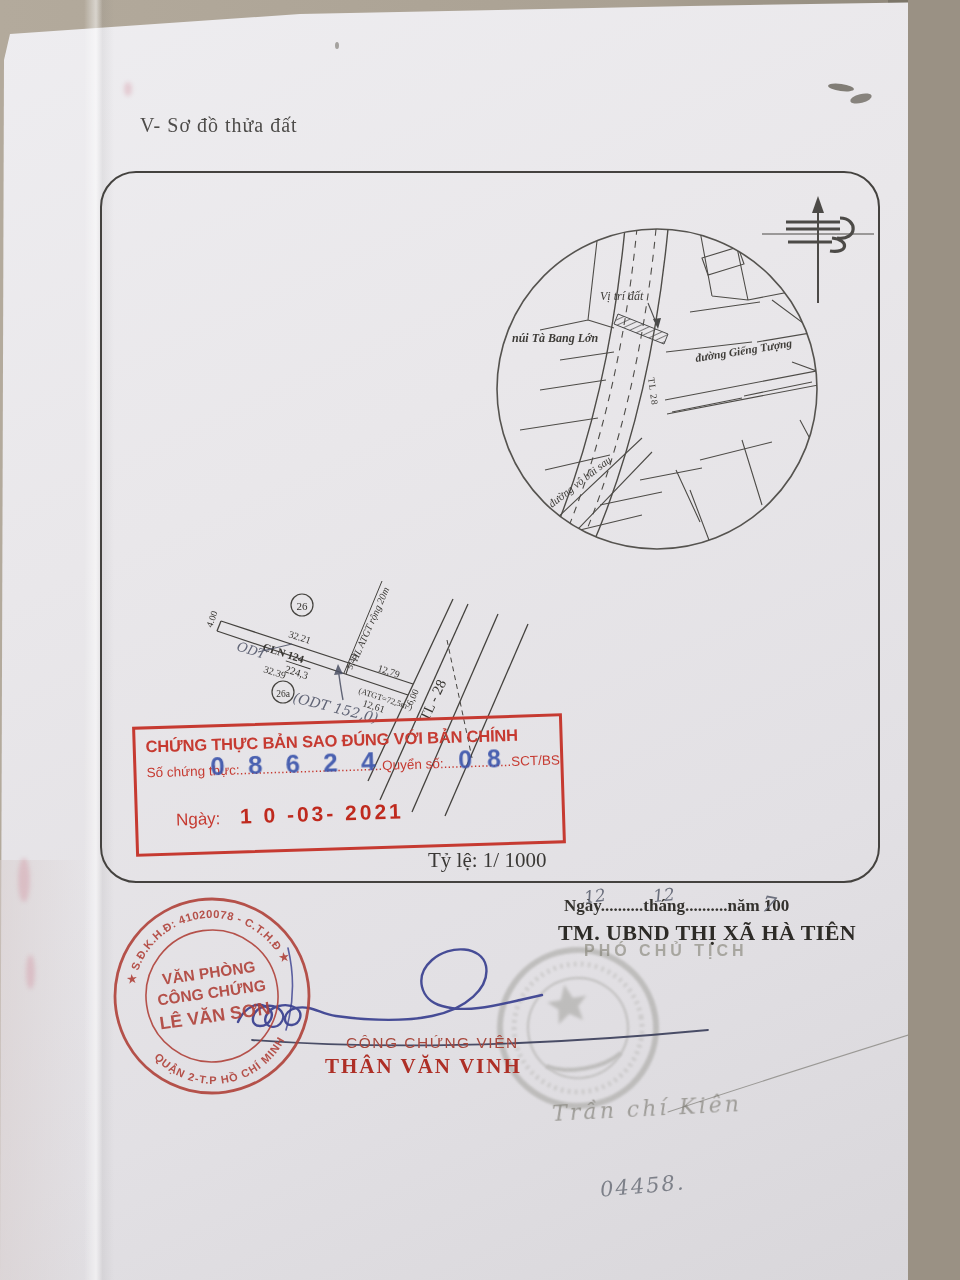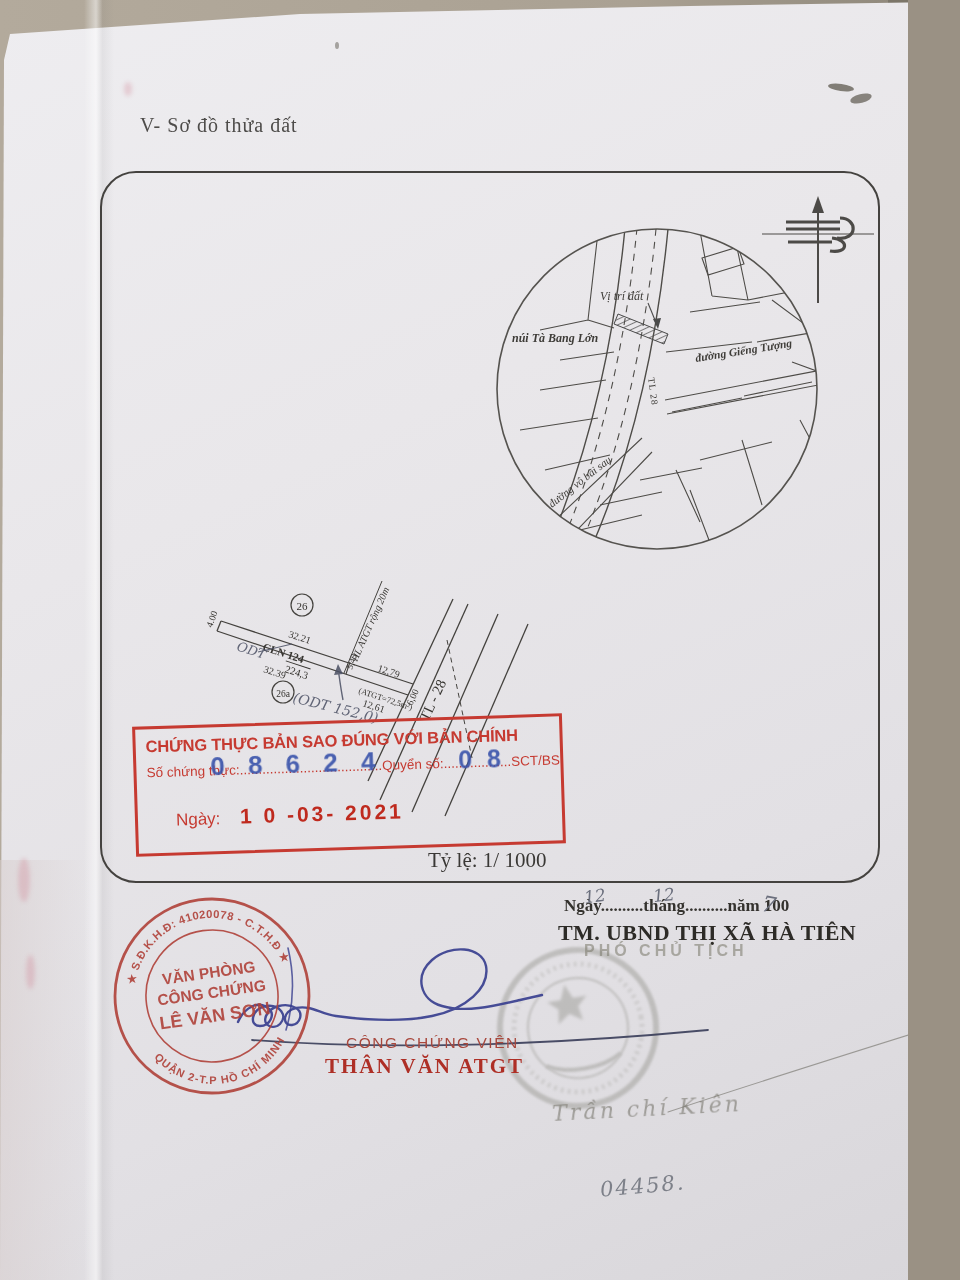--- a/index.html
+++ b/index.html
@@ -228,21 +228,21 @@
 
   <div class="abs scale-label">Tỷ lệ: 1/ 1000</div>
 
   <div class="abs approve-date"><span>Ngày</span><span>..........</span><span>tháng</span><span>..........</span><span>năm 100</span></div>
   <div class="abs hand hand-day">12</div>
   <div class="abs hand hand-month">12</div>
   <div class="abs hand hand-year">7</div>
   <div class="abs tm-line">TM. UBND THỊ XÃ HÀ TIÊN</div>
   <div class="abs pho-chu-tich">PHÓ CHỦ TỊCH</div>
   <div class="abs notary-title">CÔNG CHỨNG VIÊN</div>
-  <div class="abs notary-name">THÂN VĂN ATGT</div>
+  <div class="abs notary-name">THÂN VĂN VINH</div>
   <div class="abs hand faded-sign">Trần chí Kiên</div>
 
   <div class="abs hand hand-registry">04458.</div>
 
   <div class="smudge s1"></div>
   <div class="smudge s2"></div>
   <div class="smudge s3"></div>
   <div class="smudge s4"></div>
   <div class="smudge s5"></div>
   <div class="pink p1"></div>

